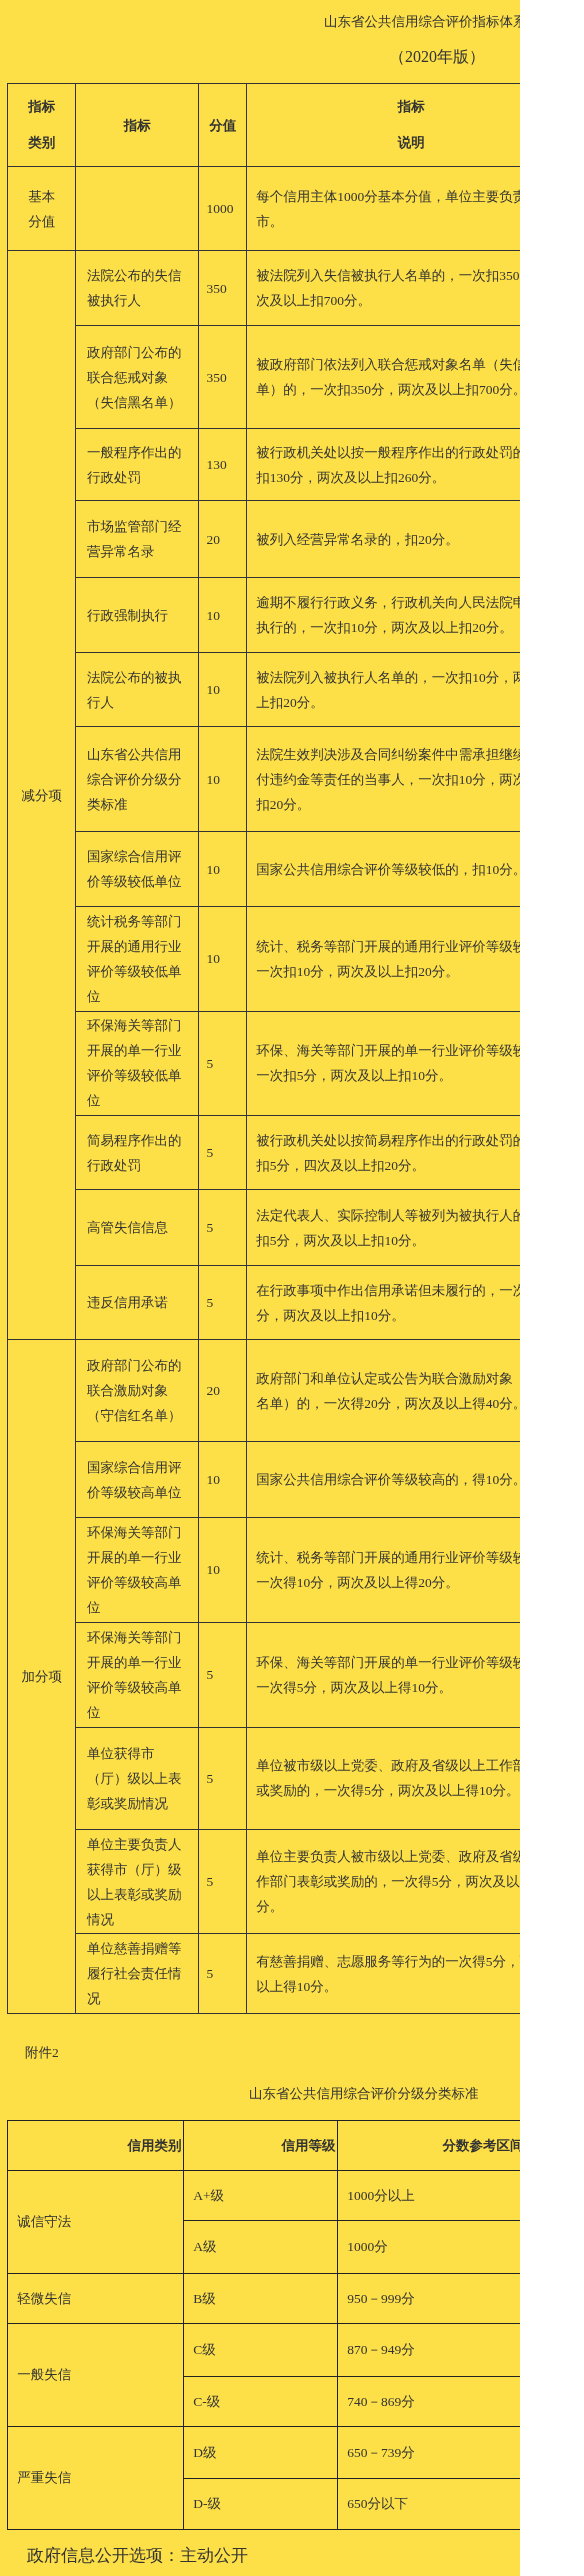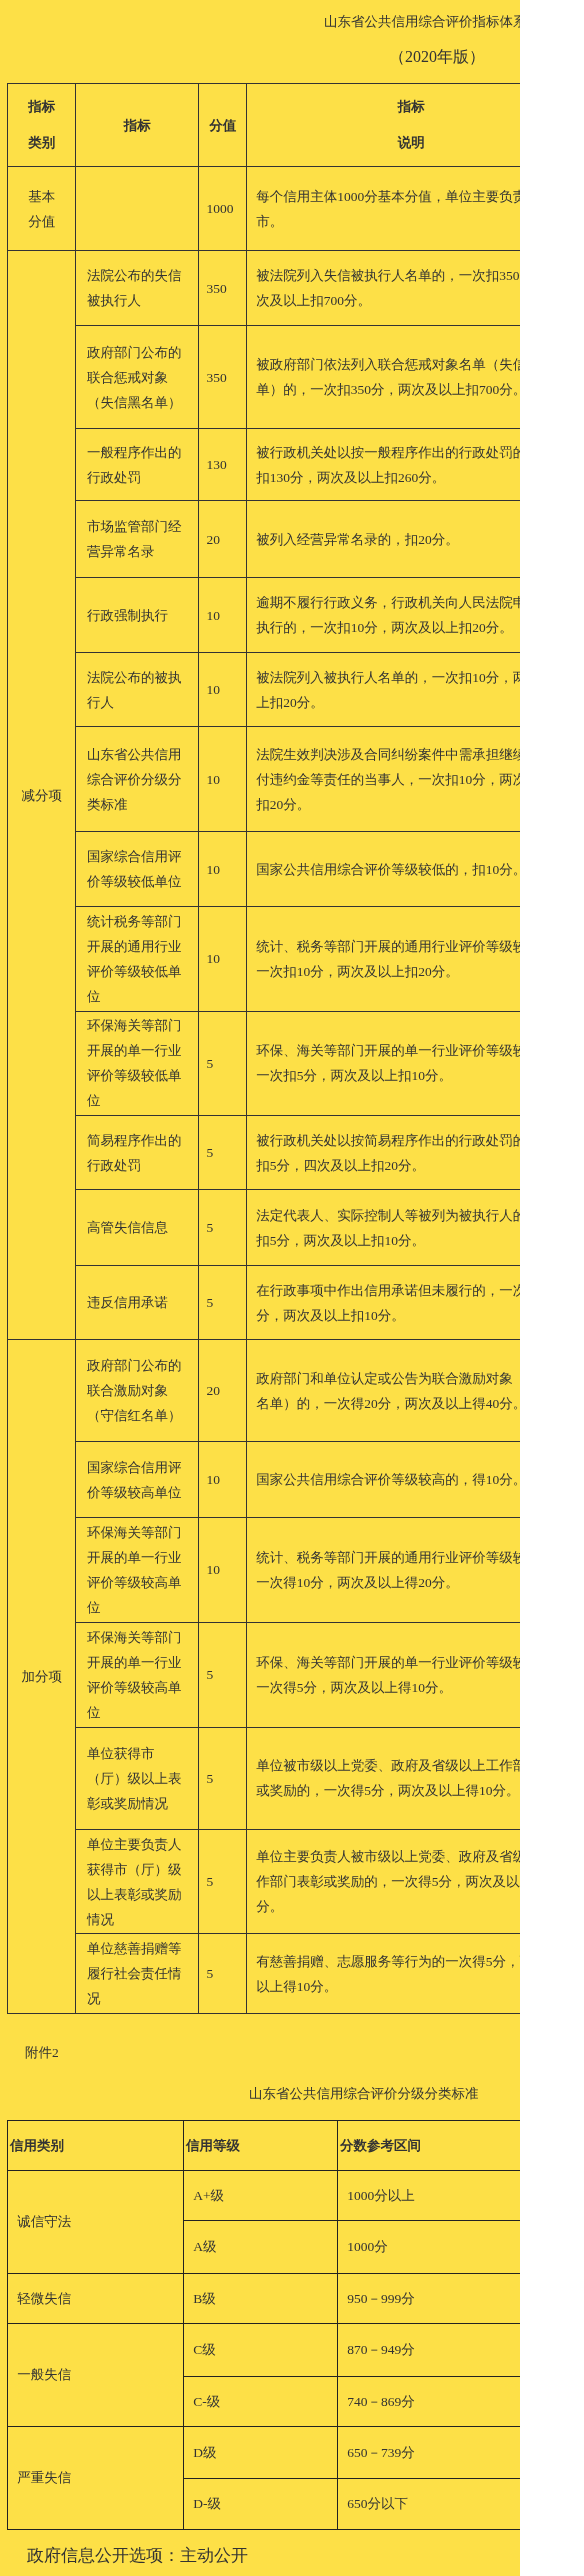--- a/index.html
+++ b/index.html
@@ -27,21 +27,21 @@
   #index-table td.ind-cell { text-align:left; padding:1.8px 5.4px 1.8px 10.8px; line-height:25px; }
   #index-table td.score-cell { text-align:left; padding:1.8px 1.8px 1.8px 7.2px; line-height:25px; }
   #index-table td.desc-cell { text-align:left; padding:1.8px 7.2px 1.8px 9px; line-height:25px; }
   .wrap2 { display:inline-block; width:2.2em; text-align:center; line-height:36px; }
   td .wrap2 { line-height:25px; }
 
   #grade-table { left:7.2px; top:2120px; width:518px; }
   #grade-table th, #grade-table td {
     border:1.8px solid #222222; font-size:13.5px; vertical-align:middle; overflow:hidden;
   }
-  #grade-table th { font-weight:bold; text-align:left; padding:1.8px; }
+  #grade-table th { font-weight:bold; text-align:right; padding:1.8px; }
   #grade-table td { text-align:left; padding:1.8px 3.6px 1.8px 9px; line-height:21.6px; }
 </style>
 </head>
 <body>
 
 <div class="page">
   <div class="doc-title">山东省公共信用综合评价指标体系</div>
   <div class="doc-subtitle">（2020年版）</div>
 
   <table id="index-table">

